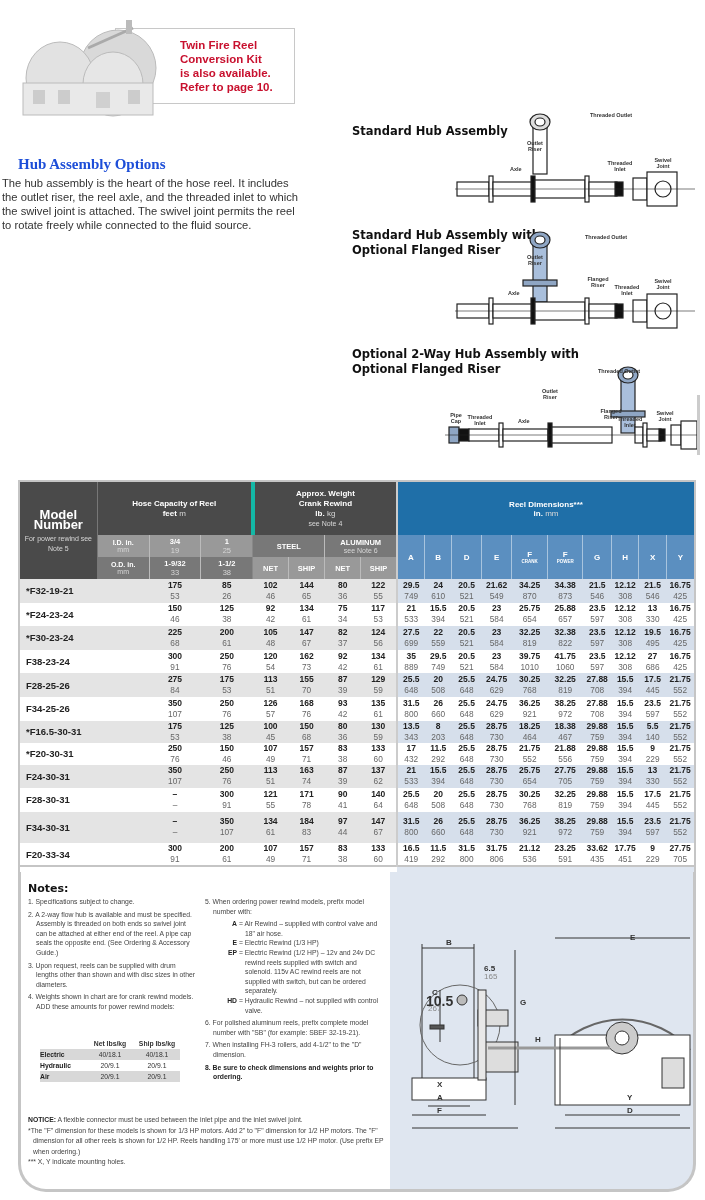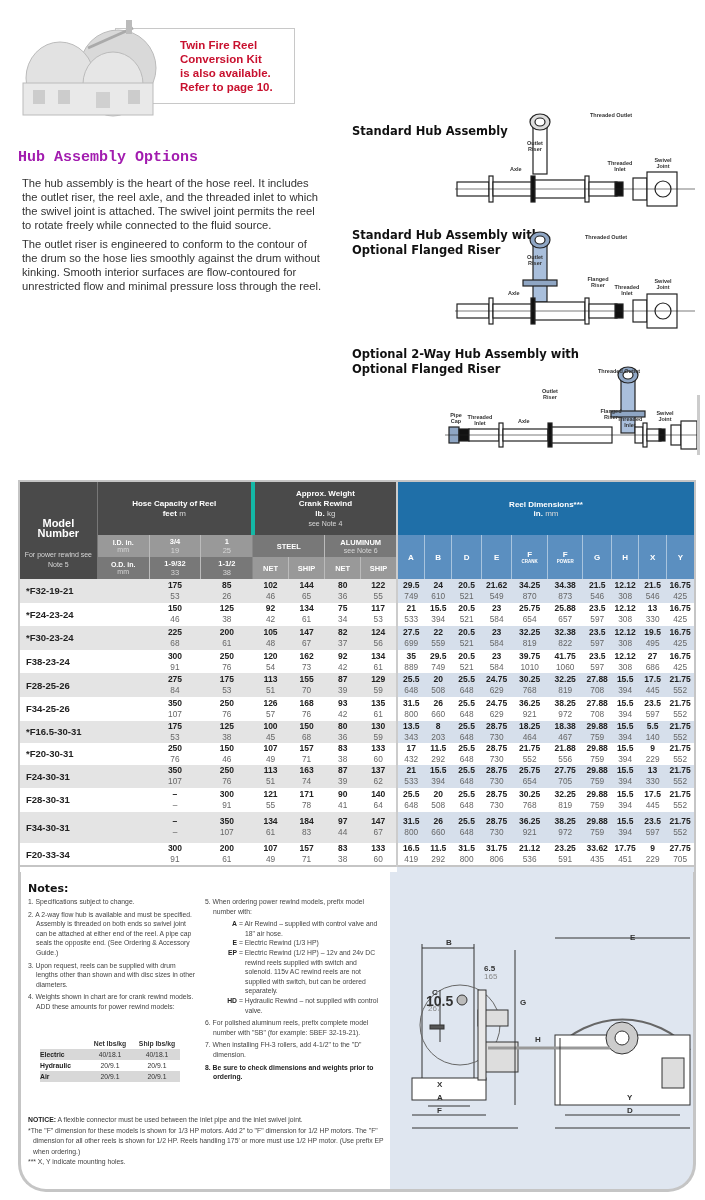--- a/index.html
+++ b/index.html
@@ -3,22 +3,22 @@
 <meta charset="utf-8">
 <style>
 *{box-sizing:border-box;margin:0;padding:0}
 body{width:705px;height:1200px;background:#fff;font-family:"Liberation Sans",sans-serif;color:#333;position:relative;overflow:hidden}
 .abs{position:absolute}
 
 .promo-img{left:18px;top:18px;width:160px;height:110px}
 .promo-box{left:115px;top:28px;width:180px;height:76px;border:1px solid #c8c8c8;background:#fff}
 .promo-text{left:180px;top:38px;width:110px;color:#c8102e;font-weight:bold;font-size:11.5px;line-height:14px}
 
-.hub-title{left:18px;top:149px;color:#a21caf;font-weight:bold;font-size:15px;font-family:Liberation Mono, monospace}
-.hub-body{left:22px;top:176px;width:300px;font-size:11.2px;line-height:14px;color:#333}
+.hub-title{left:18px;top:156px;color:#1d4ed8;font-weight:bold;font-size:15px;font-family:Liberation Serif, serif}
+.hub-body{left:2px;top:176px;width:300px;font-size:11.2px;line-height:14px;color:#333}
 .hub-body p{margin-bottom:5px}
 
 .diag-title{font-weight:bold;font-size:11.5px;line-height:15px;color:#111;font-family:"DejaVu Sans",sans-serif}
 .lbl{font-size:5.5px;font-weight:bold;color:#333;line-height:6px;text-align:center}
 .right-border{left:697px;top:395px;width:3px;height:60px;background:#ccc}
 
 .tbl-wrap{left:18px;top:480px;width:678px;height:405px;border:2px solid #c5c5c5;border-bottom:none}
 table{border-collapse:collapse;width:100%;table-layout:fixed}
 td,th{text-align:center;vertical-align:middle;padding:0}
 .hd-dark{background:#4a4a4a;color:#fff;font-weight:bold;font-size:8px;line-height:10px}
@@ -71,21 +71,20 @@
 <div class="abs promo-text">
   <div>Twin Fire Reel</div>
   <div>Conversion Kit</div>
   <div>is also available.</div>
   <div>Refer to page 10.</div>
 </div>
 
 <div class="abs hub-title">Hub Assembly Options</div>
 <div class="abs hub-body">
   <p>The hub assembly is the heart of the hose reel. It includes the outlet riser, the reel axle, and the threaded inlet to which the swivel joint is attached. The swivel joint permits the reel to rotate freely while connected to the fluid source.</p>
-  <p>The outlet riser is engineered to conform to the contour of the drum so the hose lies smoothly against the drum without kinking. Smooth interior surfaces are flow-contoured for unrestricted flow and minimal pressure loss through the reel.</p>
 </div>
 
 <div class="abs diag-title" style="left:352px;top:124px">Standard Hub Assembly</div>
 <svg class="abs" style="left:455px;top:110px" width="245" height="105" viewBox="0 0 245 105">
   <g fill="#fff" stroke="#222" stroke-width="1.2">
     <rect x="78" y="12" width="14" height="52"></rect>
     <ellipse cx="85" cy="12" rx="10" ry="8" fill="#ddd"></ellipse>
     <ellipse cx="85" cy="12" rx="5" ry="4"></ellipse>
     <rect x="2" y="72" width="32" height="14"></rect>
     <rect x="34" y="66" width="4" height="26"></rect>
@@ -192,21 +191,21 @@
     <col style="width:35px">
         <col style="width:35px">
         <col style="width:28px">
         <col style="width:27px">
     <col style="width:27px">
         <col style="width:27px">
   </colgroup>
   <thead>
     <tr style="height:53px">
       <th class="hd-dark" rowspan="3" style="border-right:1px solid #777;vertical-align:top;padding-top:24px">
-        <div style="font-size:11px;width:50px;margin:12px auto">Model Number</div>
+        <div style="font-size:13px;width:50px;margin:4px auto">Model Number</div>
         <div class="sub" style="font-size:7px;margin-top:4px;padding:0 4px">For power rewind see Note 5</div>
       </th>
       <th class="hd-dark" colspan="3" style="border-right:4px solid #14b8a6">
         <div>Hose Capacity of Reel</div>
         <div><span>feet</span> <span class="sub">m</span></div>
       </th>
       <th class="hd-dark" colspan="4" style="border-right:2px solid #ccc">
         <div>Approx. Weight</div>
         <div>Crank Rewind</div>
         <div><span>lb.</span> <span class="sub">kg</span></div>

